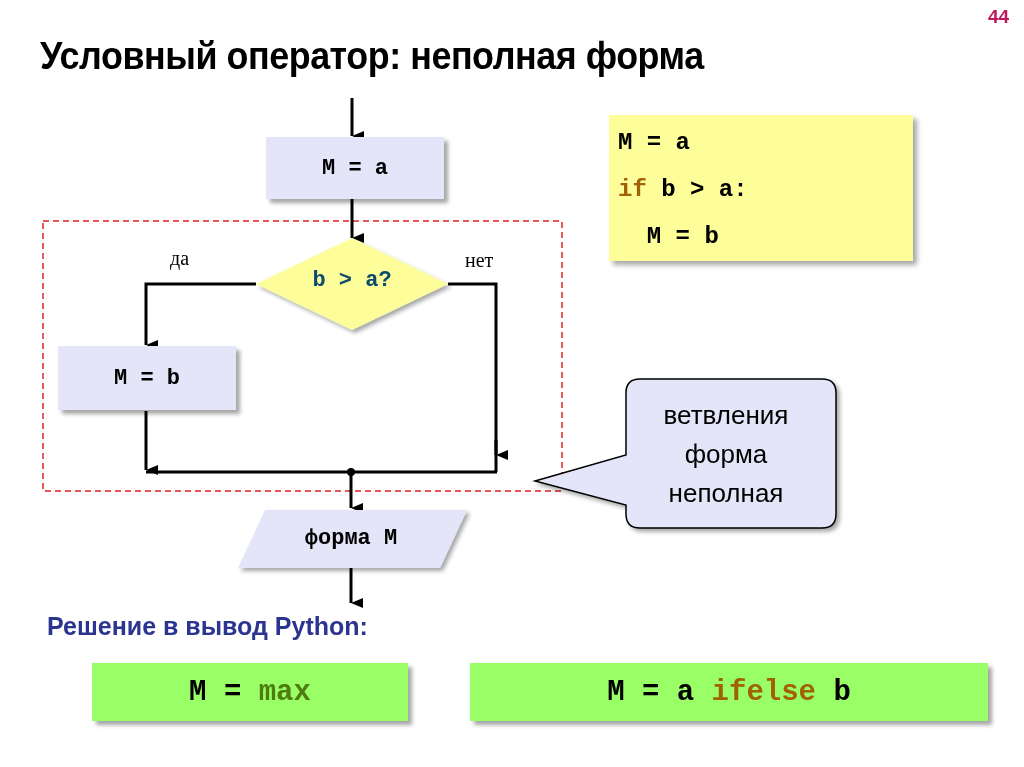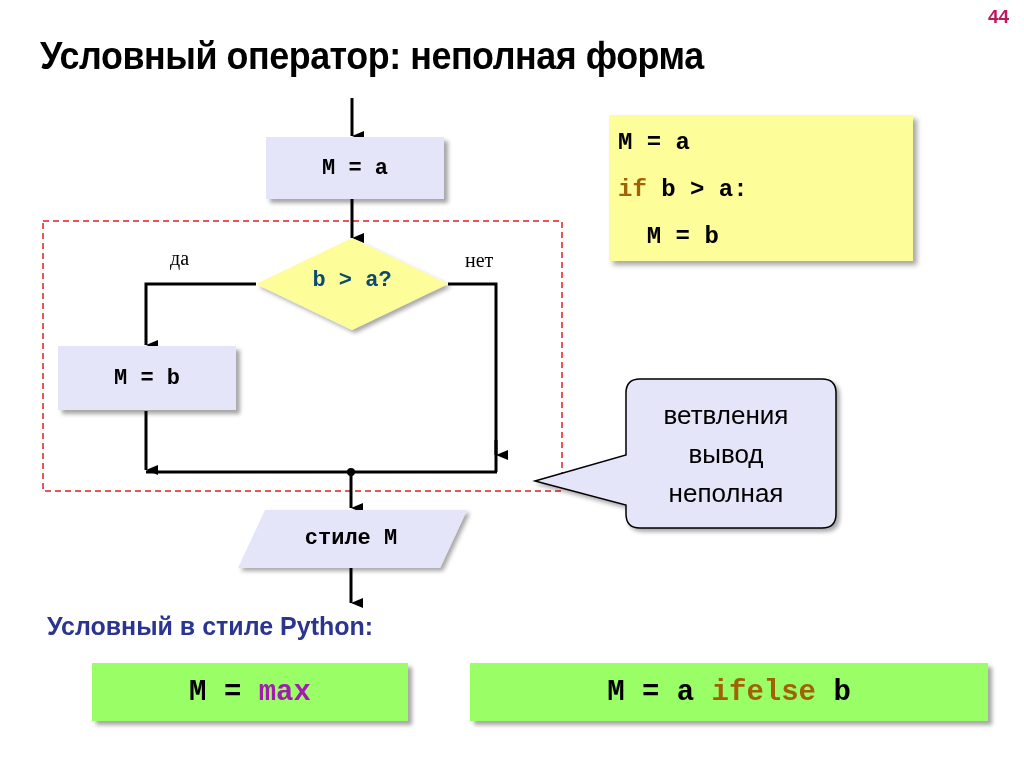--- a/index.html
+++ b/index.html
@@ -46,21 +46,21 @@
     left: 47px; top: 612px; font-size: 25px; font-weight: bold; color: #2b3590;
     font-family: "Liberation Sans", sans-serif;
   }
   .green-box {
     background: #9aff66;
     box-shadow: 4px 4px 4px rgba(0,0,0,0.35);
     font-family: "Liberation Mono", monospace; font-weight: bold;
     font-size: 29px; color: #000; white-space: pre;
     display: flex; align-items: center; justify-content: center;
   }
-  .fn { color: #a21caf; }
+  .fn { color: #4d7c0f; }
 </style>
 </head>
 <body>
 
 <div class="abs slide-number">44</div>
 <div class="abs title">Условный оператор: неполная форма</div>
 
 <svg class="diagram" width="1024" height="767">
   <defs>
     <marker id="arr" markerWidth="10" markerHeight="12" refX="5" refY="12" orient="auto" markerUnits="userSpaceOnUse" viewBox="0 0 10 12">
@@ -106,35 +106,35 @@
 
 <div class="abs mono" style="left:256px; top:268px; width:192px; text-align:center; font-size:22px; color:#0c4a6e;">b &gt; a?</div>
 
 <div class="abs label-text" style="left:170px; top:247px;">да</div>
 <div class="abs label-text" style="left:465px; top:249px;text-align:center;">нет</div>
 
 <div class="abs box mono" style="left:58px; top:346px; width:178px; height:64px;">
   <span>M = b</span>
 </div>
 
-<div class="abs mono" style="left:250px; top:526px; width:202px; text-align:center; font-size:22px; color:#000;">стиле M</div>
+<div class="abs mono" style="left:250px; top:526px; width:202px; text-align:center; font-size:22px; color:#000;">форма M</div>
 
 <div class="abs code-box">
   <div class="code-line">M = a</div>
   <div class="code-line"><span class="kw">if</span><span> b &gt; a:</span></div>
   <div class="code-line">  M = b</div>
 </div>
 
 <div class="abs callout-text">
   <div>ветвления</div>
-  <div>вывод</div>
+  <div>форма</div>
   <div>неполная</div>
 </div>
 
-<div class="abs subheading">Условный в стиле Python:</div>
+<div class="abs subheading">Решение в вывод Python:</div>
 
 <div class="abs green-box" style="left:92px; top:663px; width:316px; height:58px;">
   <span>M = </span><span class="fn">max</span>
 </div>
 
 <div class="abs green-box" style="left:470px; top:663px; width:518px; height:58px;">
   <span>M = a </span><span class="kw">if</span><span class="kw">else</span><span> b</span>
 </div>
 
 </body></html>

